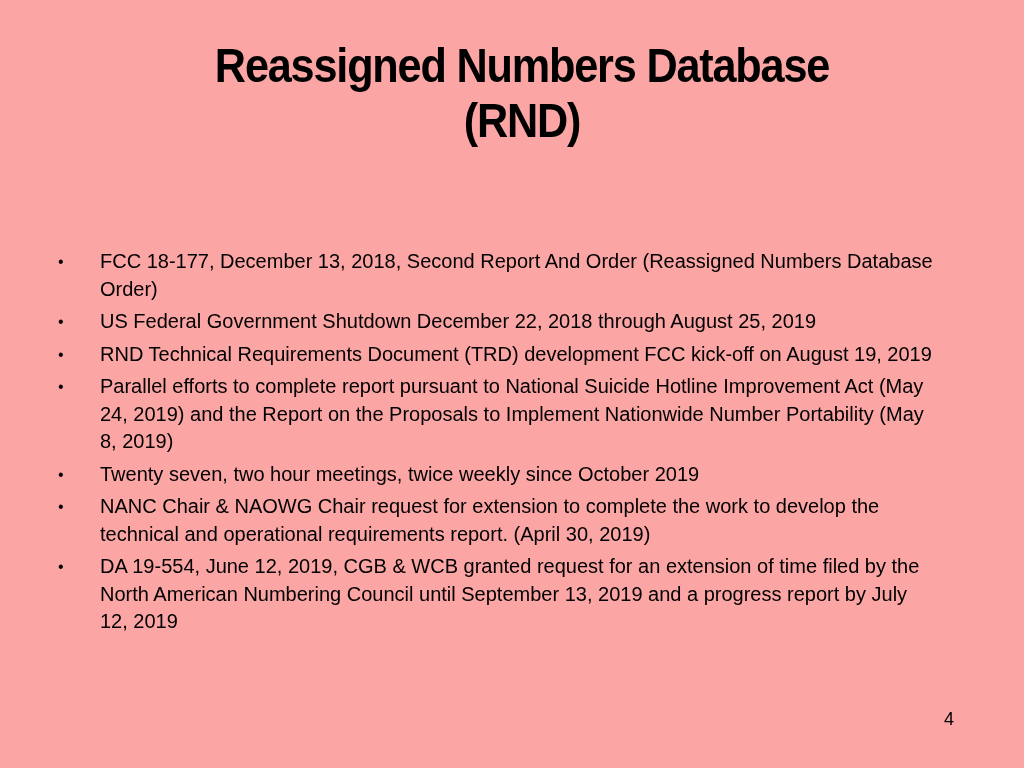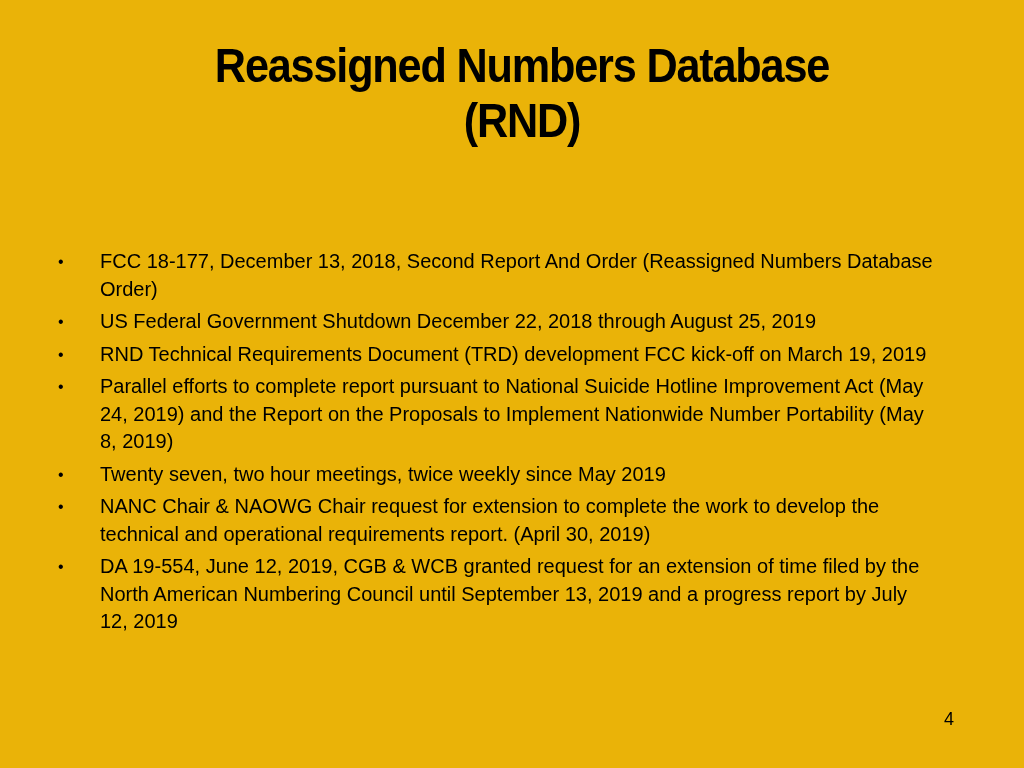--- a/index.html
+++ b/index.html
@@ -13,21 +13,21 @@
       position: relative;
       overflow: hidden;
       font-family: "Liberation Sans", sans-serif;
       color: #000000;
     }
     .slide {
       position: absolute;
       left: 0; top: 0;
       width: 1024px;
       height: 768px;
-      background: #eab308;
+      background: #fca5a5;
     }
     .title {
       position: absolute;
       left: 0;
       top: 38px;
       width: 1044px;
       text-align: center;
       font-family: "Liberation Sans", sans-serif;
       font-weight: bold;
       font-size: 48px;
@@ -83,29 +83,29 @@
     <li class="bullet-item">
       <span class="bullet-dot">•</span>
       <span class="bullet-text">FCC 18-177, December 13, 2018, Second Report And Order (Reassigned Numbers Database Order)</span>
     </li>
     <li class="bullet-item">
       <span class="bullet-dot">•</span>
       <span class="bullet-text">US Federal Government Shutdown December 22, 2018 through August 25, 2019</span>
     </li>
     <li class="bullet-item">
       <span class="bullet-dot">•</span>
-      <span class="bullet-text">RND Technical Requirements Document (TRD) development FCC kick-off on March 19, 2019</span>
+      <span class="bullet-text">RND Technical Requirements Document (TRD) development FCC kick-off on August 19, 2019</span>
     </li>
     <li class="bullet-item">
       <span class="bullet-dot">•</span>
       <span class="bullet-text">Parallel efforts to complete report pursuant to National Suicide Hotline Improvement Act (May 24, 2019) and the Report on the Proposals to Implement Nationwide Number Portability (May 8, 2019)</span>
     </li>
     <li class="bullet-item">
       <span class="bullet-dot">•</span>
-      <span class="bullet-text">Twenty seven, two hour meetings, twice weekly since May 2019</span>
+      <span class="bullet-text">Twenty seven, two hour meetings, twice weekly since October 2019</span>
     </li>
     <li class="bullet-item">
       <span class="bullet-dot">•</span>
       <span class="bullet-text">NANC Chair &amp; NAOWG Chair request for extension to complete the work to develop the technical and operational requirements report. (April 30, 2019)</span>
     </li>
     <li class="bullet-item">
       <span class="bullet-dot">•</span>
       <span class="bullet-text">DA 19-554, June 12, 2019, CGB &amp; WCB granted request for an extension of time filed by the North American Numbering Council until September 13, 2019 and a progress report by July 12, 2019</span>
     </li>
   </ul>

